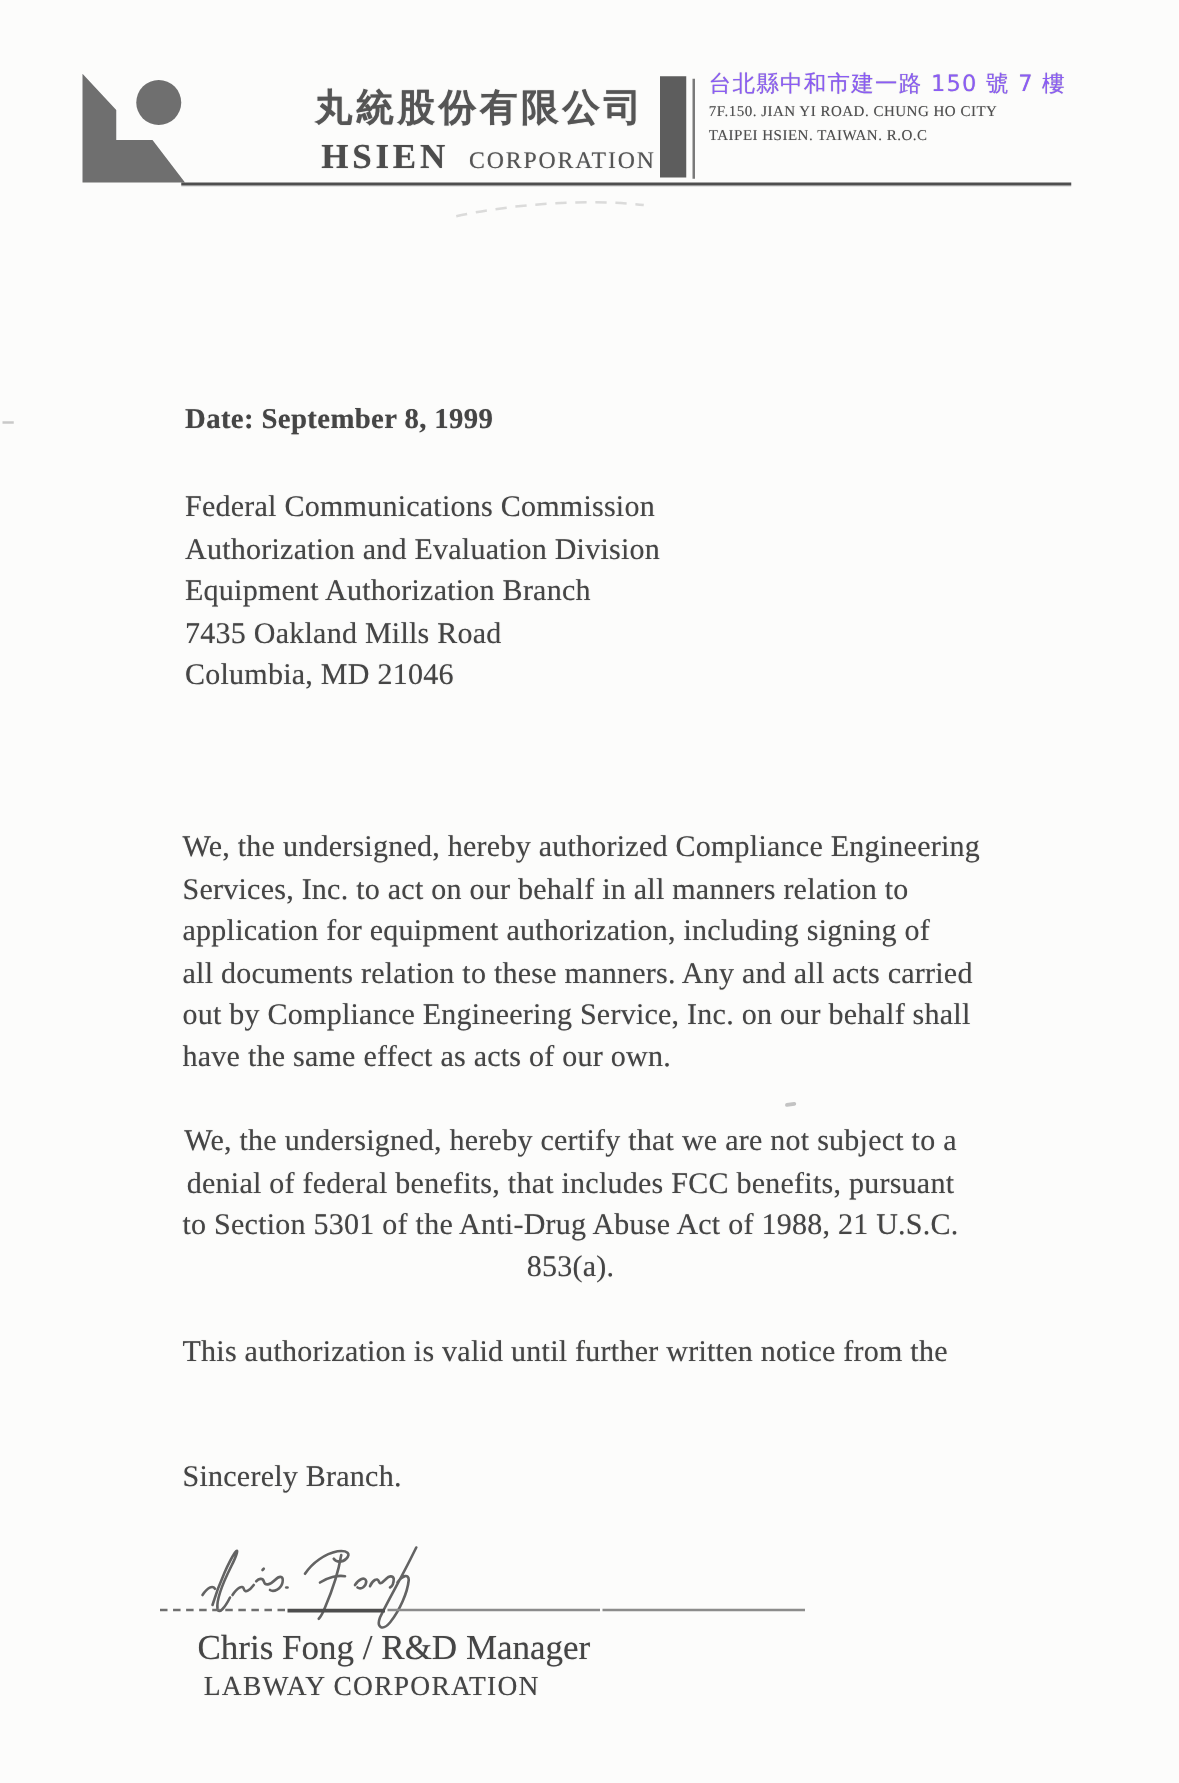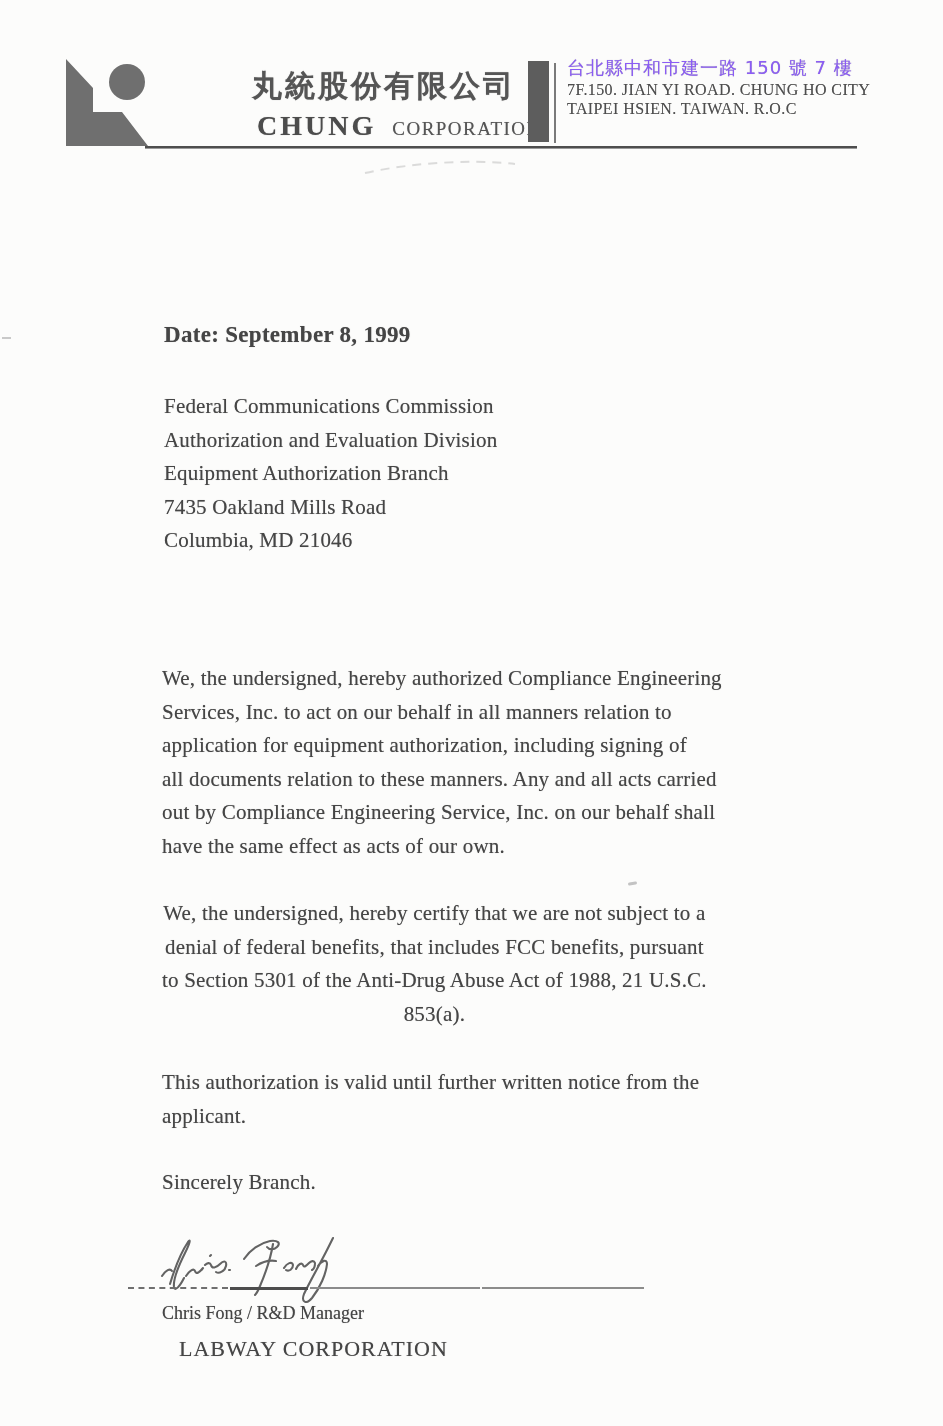--- a/index.html
+++ b/index.html
@@ -3,21 +3,21 @@
 <meta charset="utf-8">
 <style>
   html,body{margin:0;padding:0;background:#ffffff;}
   #page{
     position:relative;width:943px;height:1426px;overflow:hidden;
     background:#fcfcfb;
     font-family:"Liberation Serif", serif;
     color:#454545;
     padding-left:32px;
   }
-  .ink{color:#454545;text-shadow:0 0 0.7px rgba(80,80,80,0.55);margin-left:16px;}
+  .ink{color:#454545;text-shadow:0 0 0.7px rgba(80,80,80,0.55);}
 
   
   #logo-svg{position:absolute;left:62px;top:57px;}
   #company-zh{
     position:absolute;left:252px;top:66px;width:270px;
     font-family:"DejaVu Sans", sans-serif;
     font-size:30px;font-weight:bold;letter-spacing:3px;color:#555555;
     white-space:nowrap;text-shadow:0 0 0.8px rgba(90,90,90,.6);
   }
   #wordmark-row{position:absolute;left:257px;top:110px;white-space:nowrap;}
@@ -31,66 +31,66 @@
   }
   #sep-bar{position:absolute;left:528px;top:61px;width:21px;height:81px;background:#5d5d5d;}
   #sep-line{position:absolute;left:554px;top:63px;width:2px;height:80px;background:#7a7a7a;}
   #addr{position:absolute;left:567px;top:56px;white-space:nowrap;}
   #addr .zh{
     font-family:"DejaVu Sans", sans-serif;
     font-size:18px;color:#8b5cf6;letter-spacing:1px;line-height:24px;
     text-shadow:0 0 0.7px rgba(95,95,95,.55);
   }
   #addr .en{
-    font-size:16px;color:#4e4e4e;letter-spacing:0.4px;line-height:19px;
+    font-size:12px;color:#4e4e4e;letter-spacing:0.4px;line-height:19px;
     text-shadow:0 0 0.6px rgba(95,95,95,.5);
   }
   #header-rule{
     position:absolute;left:145px;top:146px;width:712px;height:3px;
     background:linear-gradient(#4e4e4e 0 2px, #9a9a9a 2px 3px);
   }
   #smudge{position:absolute;left:360px;top:155px;}
 
   
-  .bodytext{font-size:21px;line-height:33.5px;letter-spacing:0.2px;white-space:nowrap;}
+  .bodytext{font-size:24px;line-height:33.5px;letter-spacing:0.2px;white-space:nowrap;}
   #date-line{position:absolute;left:148px;top:322px;font-size:23px;font-weight:bold;letter-spacing:0.3px;}
   #recipient{position:absolute;left:148px;top:390px;}
   #salutation{position:absolute;left:146px;top:595px;}
   #para-1{position:absolute;left:146px;top:662px;}
   #para-2{position:absolute;left:146px;top:897px;text-align:center;}
   #para-3{position:absolute;left:146px;top:1066px;}
   #closing{position:absolute;left:146px;top:1166px;}
 
   #signature-svg{position:absolute;left:134px;top:1224px;}
   .sigseg{position:absolute;top:1287px;}
   #sigseg-1{left:128px;width:100px;border-top:2px dashed #6f6f6f;}
   #sigseg-2{left:230px;width:78px;border-top:3px solid #4d4d4d;}
   #sigseg-3{left:310px;width:170px;border-top:2px solid #8b8b8b;}
   #sigseg-4{left:482px;width:162px;border-top:2px solid #6f6f6f;opacity:.8;}
-  #signer-1{position:absolute;left:146px;top:1303px;font-size:18px;}
+  #signer-1{position:absolute;left:158px;top:1303px;font-size:28px;}
   #signer-2{position:absolute;left:163px;top:1336px;font-size:22px;letter-spacing:1px;}
 
   
   #edge-dash{position:absolute;left:2px;top:337px;width:9px;height:2px;background:#c9c9c9;}
   #fleck{position:absolute;left:628px;top:882px;width:9px;height:3px;background:#c3c3c3;border-radius:2px;transform:rotate(-8deg);}
 </style>
 </head>
 <body>
 
 <div id="page">
 
   <svg id="logo-svg" width="92" height="92" viewBox="0 0 92 92">
     <polygon points="4,2 31,31 31,55 60,55 86,89 4,89" fill="#6f6f6f"></polygon>
     <circle cx="65" cy="25" r="18" fill="#6f6f6f"></circle>
   </svg>
 
   <div id="company-zh">丸統股份有限公司</div>
 
   <div id="wordmark-row">
-    <span id="wordmark">CHUNG</span><span id="wordmark-suffix">CORPORATION</span>
+    <span id="wordmark">HSIEN</span><span id="wordmark-suffix">CORPORATION</span>
   </div>
 
   <div id="sep-bar"></div>
   <div id="sep-line"></div>
 
   <div id="addr">
     <div class="zh">台北縣中和市建一路 150 號 7 樓</div>
     <div class="en">7F.150. JIAN YI ROAD. CHUNG HO CITY</div>
     <div class="en">TAIPEI HSIEN. TAIWAN. R.O.C</div>
   </div>
@@ -123,21 +123,20 @@
 
   <div id="para-2" class="bodytext ink">
     <div>We, the undersigned, hereby certify that we are not subject to a</div>
     <div>denial of federal benefits, that includes FCC benefits, pursuant</div>
     <div>to Section 5301 of the Anti-Drug Abuse Act of 1988, 21 U.S.C.</div>
     <div>853(a).</div>
   </div>
 
   <div id="para-3" class="bodytext ink">
     <div>This authorization is valid until further written notice from the</div>
-    <div>applicant.</div>
   </div>
 
   <div id="closing" class="bodytext ink">Sincerely Branch.</div>
 
   <svg id="signature-svg" width="240" height="82" viewBox="0 0 240 82">
     <g stroke="#4f4f4f" stroke-width="2.1" fill="none" stroke-linecap="round" stroke-linejoin="round" opacity="0.88">
 
       <path d="M 28,52 C 32,46 36,44 38,47"></path>
       <path d="M 36,60 C 42,40 50,24 54,18 C 57,14 56,19 51,29 C 45,41 39,56 40,63 C 41,68 46,62 50,54"></path>
       <path d="M 52,52 C 56,46 60,44 61,47 C 62,51 66,48 69,44"></path>

